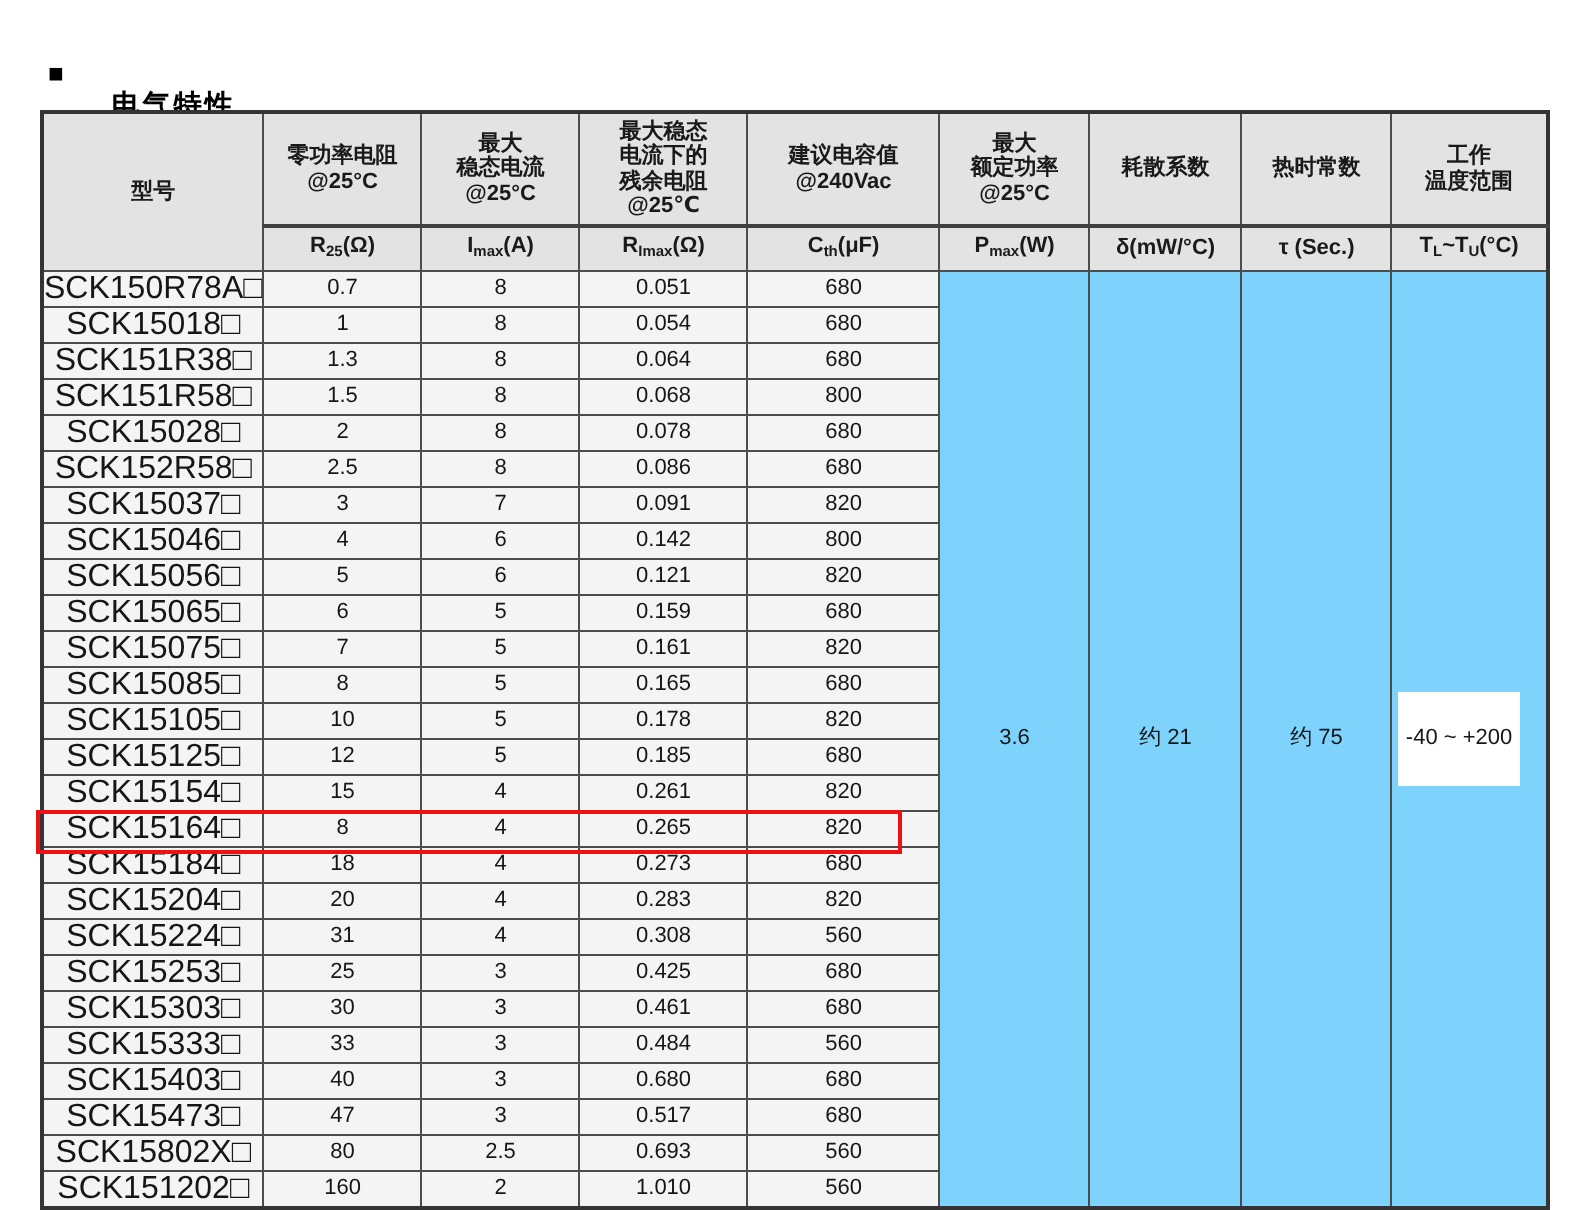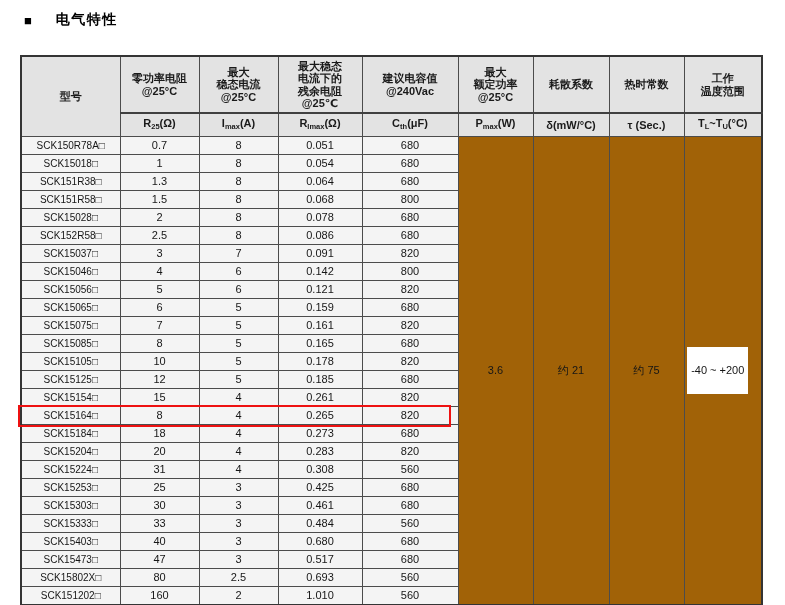--- a/index.html
+++ b/index.html
@@ -5,38 +5,38 @@
   html,body{margin:0;padding:0;}
   body{
     width:785px;height:605px;background:#ffffff;
     font-family:"Liberation Sans","DejaVu Sans",sans-serif;
   }
   .page{position:relative;width:785px;height:605px;background:#ffffff;overflow:hidden;}
 
   
   .title{position:absolute;left:24px;top:11px;display:flex;align-items:center;}
   .bullet{font-size:13px;color:#000;line-height:13px;}
-  .title-text{margin-left:24px;font-size:14px;font-weight:bold;color:#000;letter-spacing:1.5px;}
+  .title-text{margin-left:24px;font-size:14px;font-weight:bold;color:#000;letter-spacing:1.5px;margin-top:33px;}
 
   
   .spec-table{
     position:absolute;left:20px;top:55px;
     border-collapse:collapse;table-layout:fixed;
     background:#f4f4f4;border:2px solid #343434;
   }
   .spec-table th,.spec-table td{
     border:1px solid #4c4c4c;text-align:center;padding:0;overflow:hidden;
   }
   thead th{background:#e3e3e3;color:#1a1a1a;font-size:11px;font-weight:bold;}
   tr.h-desc th{height:55px;white-space:pre-line;line-height:12.5px;vertical-align:middle;}
   tr.h-units th{height:19px;border-top:2px solid #404040;font-size:11px;font-weight:bold;line-height:19px;}
   tr.h-units sub{font-size:7.5px;vertical-align:-2px;}
   tbody td{height:17px;line-height:17px;font-size:11px;color:#161616;background:#f4f4f4;}
-  tbody td.model{font-size:10px;letter-spacing:0;}
-  td.merged{vertical-align:middle;font-size:11px;background:#a16207;}
+  tbody td.model{font-size:16px;letter-spacing:0;}
+  td.merged{vertical-align:middle;font-size:11px;background:#7dd3fc;}
   .white-patch{
     display:inline-block;background:#ffffff;
     padding:17px 4px;margin-left:-10px;
     position:relative;z-index:1;line-height:13px;
   }
 
   
   .highlight-box{
     position:absolute;border:2px solid #ee1111;background:transparent;
     pointer-events:none;box-sizing:border-box;z-index:5;

